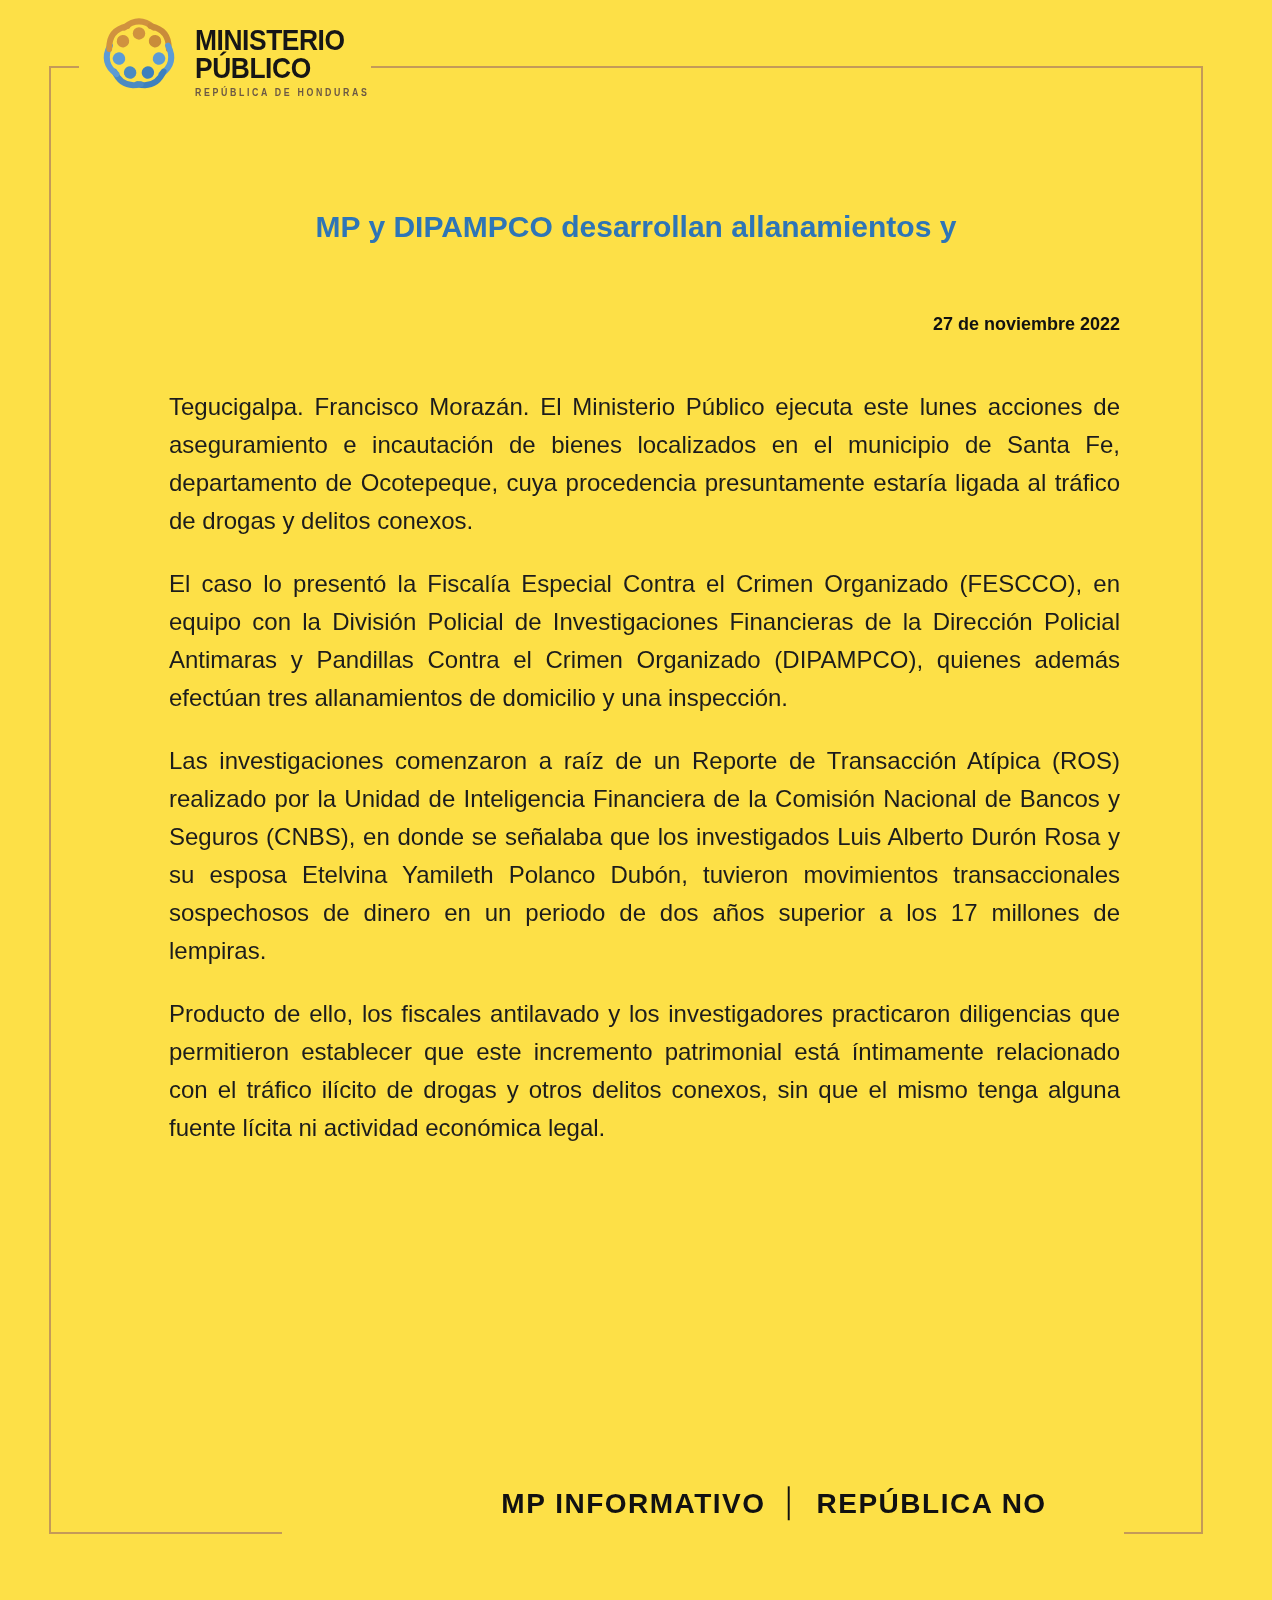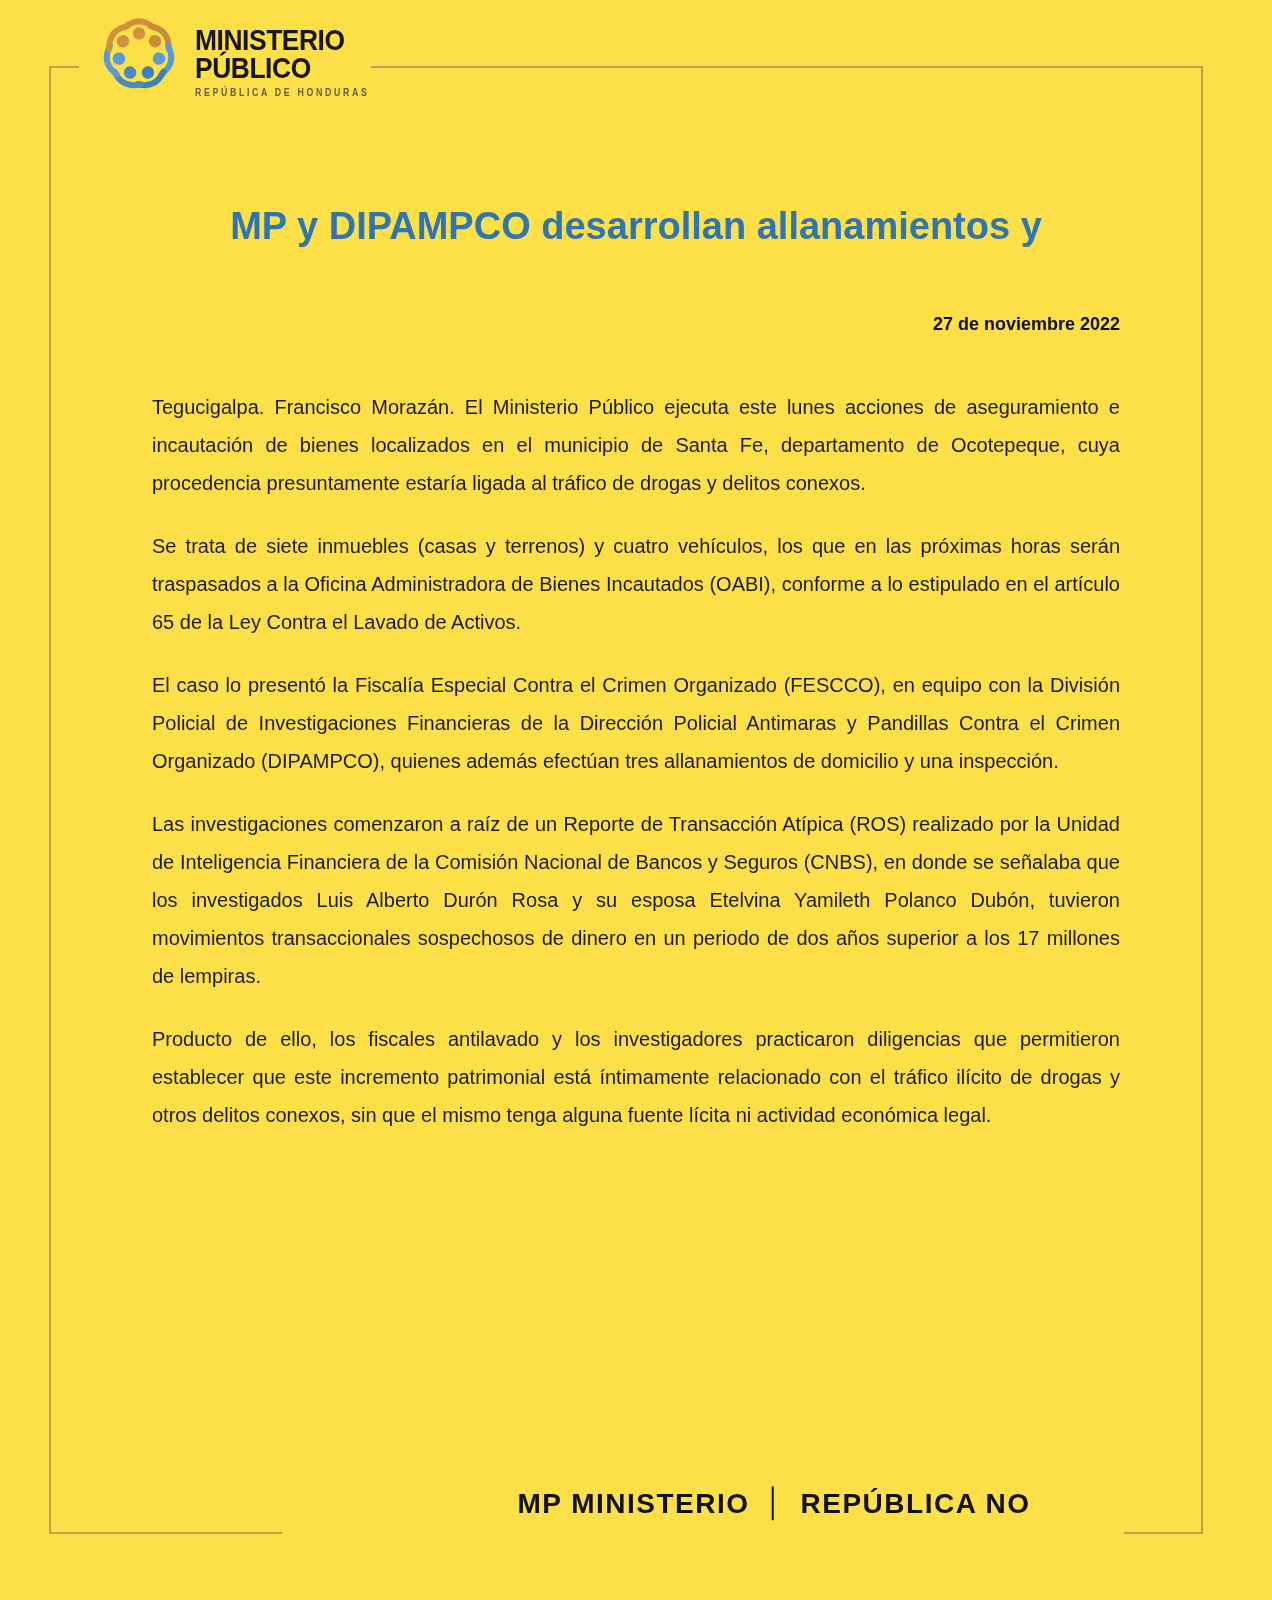--- a/index.html
+++ b/index.html
@@ -25,30 +25,30 @@
   
   .logo{position:absolute;left:95px;top:10px;display:flex;align-items:flex-start;}
   .logo svg{display:block;}
   .logo-text{margin-left:12px;margin-top:16px;transform:scaleX(0.88);transform-origin:left top;}
   .logo-name{font-size:30px;font-weight:bold;line-height:28px;color:#161616;letter-spacing:-0.5px;}
   .logo-sub{margin-top:5px;font-size:10px;font-weight:bold;letter-spacing:3px;color:#6b5844;}
 
   
   .title{
     position:absolute;left:152px;top:205px;width:968px;
-    text-align:center;color:#2e75b6;font-size:38px;font-weight:bold;line-height:43px;
+    text-align:center;color:#2e75b6;font-size:30px;font-weight:bold;line-height:43px;
   }
   .date{
     position:absolute;left:152px;top:314px;width:968px;
     text-align:right;font-size:18px;font-weight:bold;color:#111;
   }
   .content{position:absolute;left:152px;top:388px;width:968px;}
   .content p{
-    margin:0 0 25px 0;
-    font-size:20px;line-height:38px;
+    margin:0 0 25px 17px;
+    font-size:24px;line-height:38px;
     text-align:justify;
     color:#1c1c1c;
   }
   
   .footer{
     position:absolute;left:274px;top:1488px;width:1000px;
     text-align:center;font-size:28px;font-weight:bold;color:#111;
     letter-spacing:1.5px;white-space:nowrap;
   }
   .footer .sep{font-weight:normal;padding:0 16px;position:relative;top:-1px;}
@@ -105,23 +105,22 @@
   </div>
 
   <div class="title">
     <div>MP y DIPAMPCO desarrollan allanamientos y</div>
   </div>
 
   <div class="date">27 de noviembre 2022</div>
 
   <div class="content">
     <p>Tegucigalpa. Francisco Morazán. El Ministerio Público ejecuta este lunes acciones de aseguramiento e incautación de bienes localizados en el municipio de Santa Fe, departamento de Ocotepeque, cuya procedencia presuntamente estaría ligada al tráfico de drogas y delitos conexos.</p>
-    <p>Se trata de siete inmuebles (casas y terrenos) y cuatro vehículos, los que en las próximas horas serán traspasados a la Oficina Administradora de Bienes Incautados (OABI), conforme a lo estipulado en el artículo 65 de la Ley Contra el Lavado de Activos.</p>
     <p>El caso lo presentó la Fiscalía Especial Contra el Crimen Organizado (FESCCO), en equipo con la División Policial de Investigaciones Financieras de la Dirección Policial Antimaras y Pandillas Contra el Crimen Organizado (DIPAMPCO), quienes además efectúan tres allanamientos de domicilio y una inspección.</p>
     <p>Las investigaciones comenzaron a raíz de un Reporte de Transacción Atípica (ROS) realizado por la Unidad de Inteligencia Financiera de la Comisión Nacional de Bancos y Seguros (CNBS), en donde se señalaba que los investigados Luis Alberto Durón Rosa y su esposa Etelvina Yamileth Polanco Dubón, tuvieron movimientos transaccionales sospechosos de dinero en un periodo de dos años superior a los 17 millones de lempiras.</p>
     <p>Producto de ello, los fiscales antilavado y los investigadores practicaron diligencias que permitieron establecer que este incremento patrimonial está íntimamente relacionado con el tráfico ilícito de drogas y otros delitos conexos, sin que el mismo tenga alguna fuente lícita ni actividad económica legal.</p>
   </div>
 
   <div class="footer">
-    <span>MP MINISTERIO</span><span class="sep">│</span><span>REPÚBLICA NO</span>
+    <span>MP INFORMATIVO</span><span class="sep">│</span><span>REPÚBLICA NO</span>
   </div>
 
 </div>
 
 </body></html>

